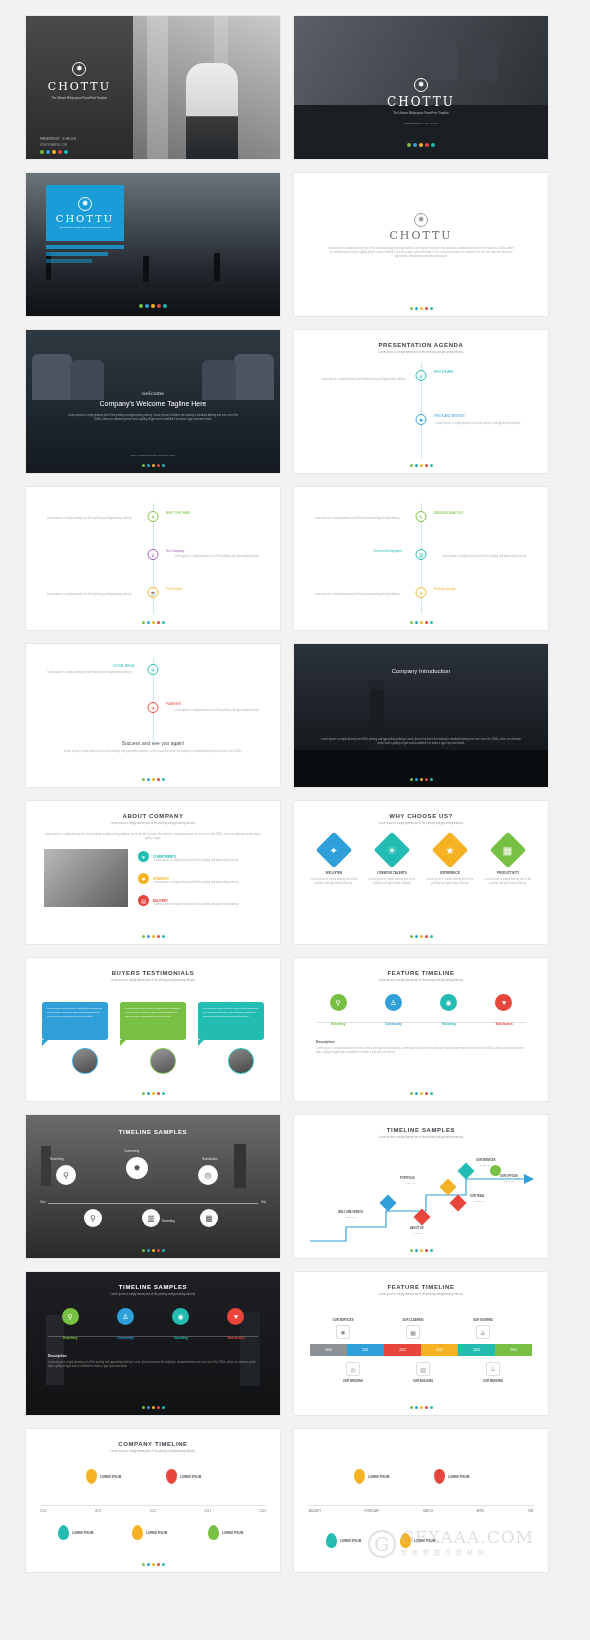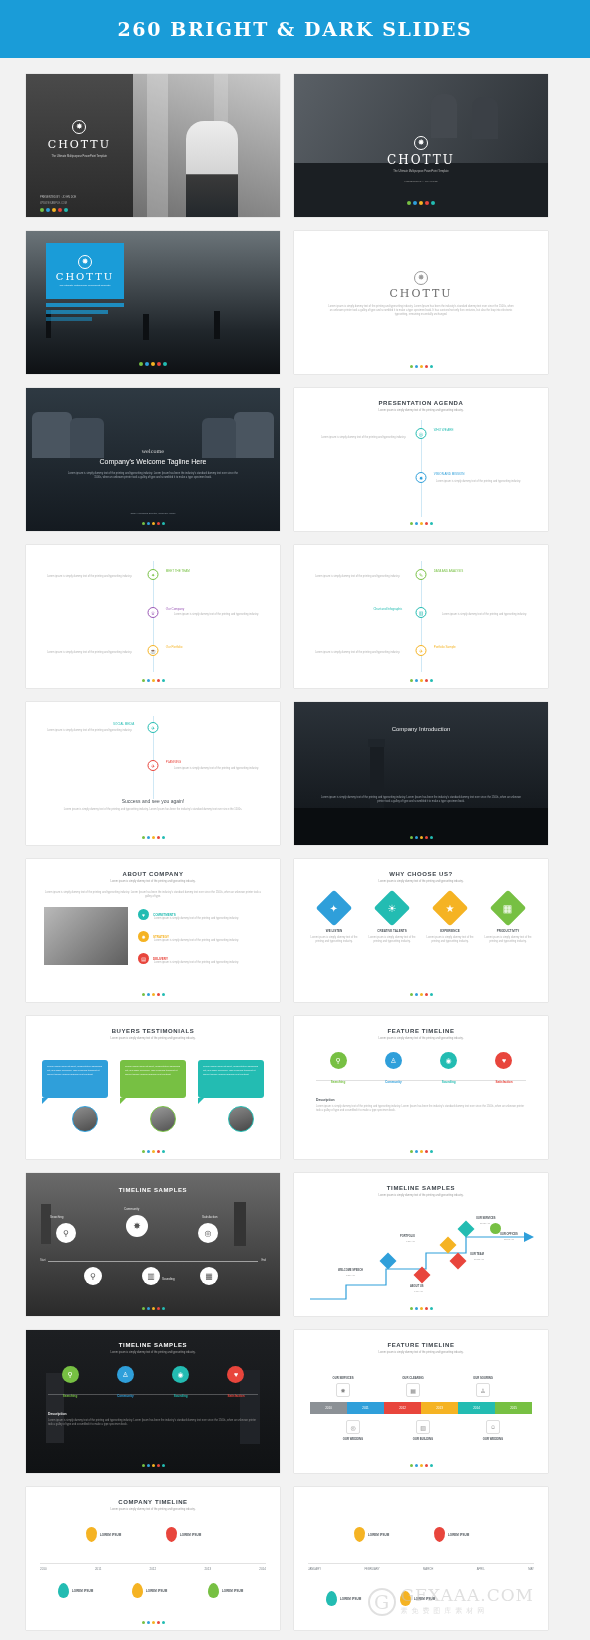--- a/index.html
+++ b/index.html
@@ -87,23 +87,20 @@
     display:flex; align-items:center; justify-content:center;
   }
   .wm-txt-1 { font-family:"DejaVu Serif",serif; font-size:17px; color:#c6c6c6; letter-spacing:1px; line-height:1; }
   .wm-txt-2 { font-size:7px; color:#c6c6c6; letter-spacing:1px; margin-top:2px; }
 </style>
 </head>
 <body>
 
 <div class="page">
 
-  <div class="header">
-    <div class="header-title">260 BRIGHT &amp; DARK SLIDES</div>
-  </div>
 
   <div class="grid">
 
     <div class="slide">
       <div class="s1-right">
         <div style="position:absolute;left:10%;top:0;width:14%;height:100%;background:rgba(255,255,255,.25)"></div>
         <div style="position:absolute;left:55%;top:0;width:10%;height:100%;background:rgba(255,255,255,.18)"></div>
         <div class="s1-person"></div>
       </div>
       <div class="s1-left">

